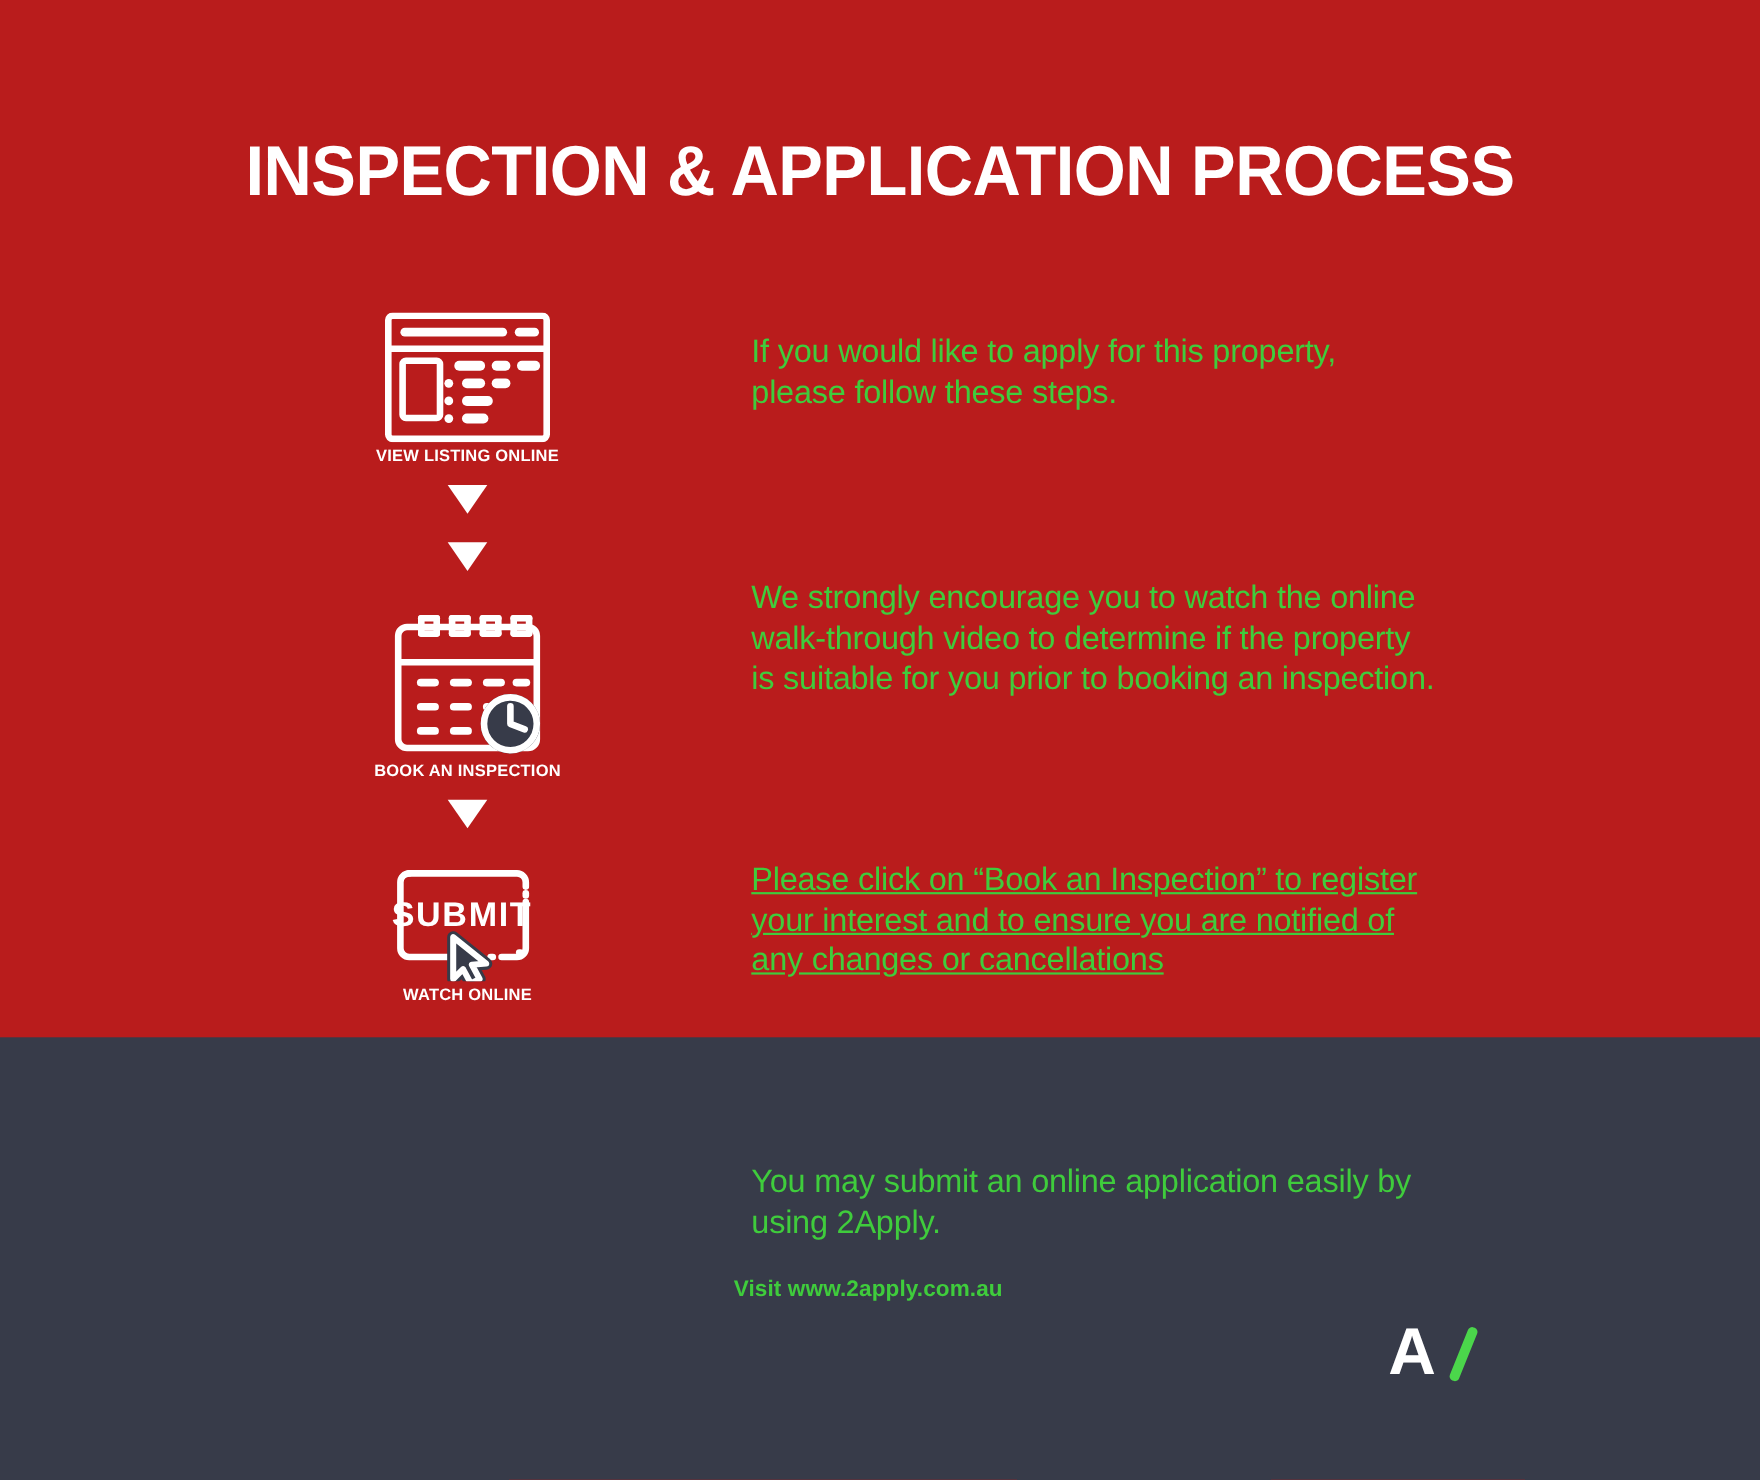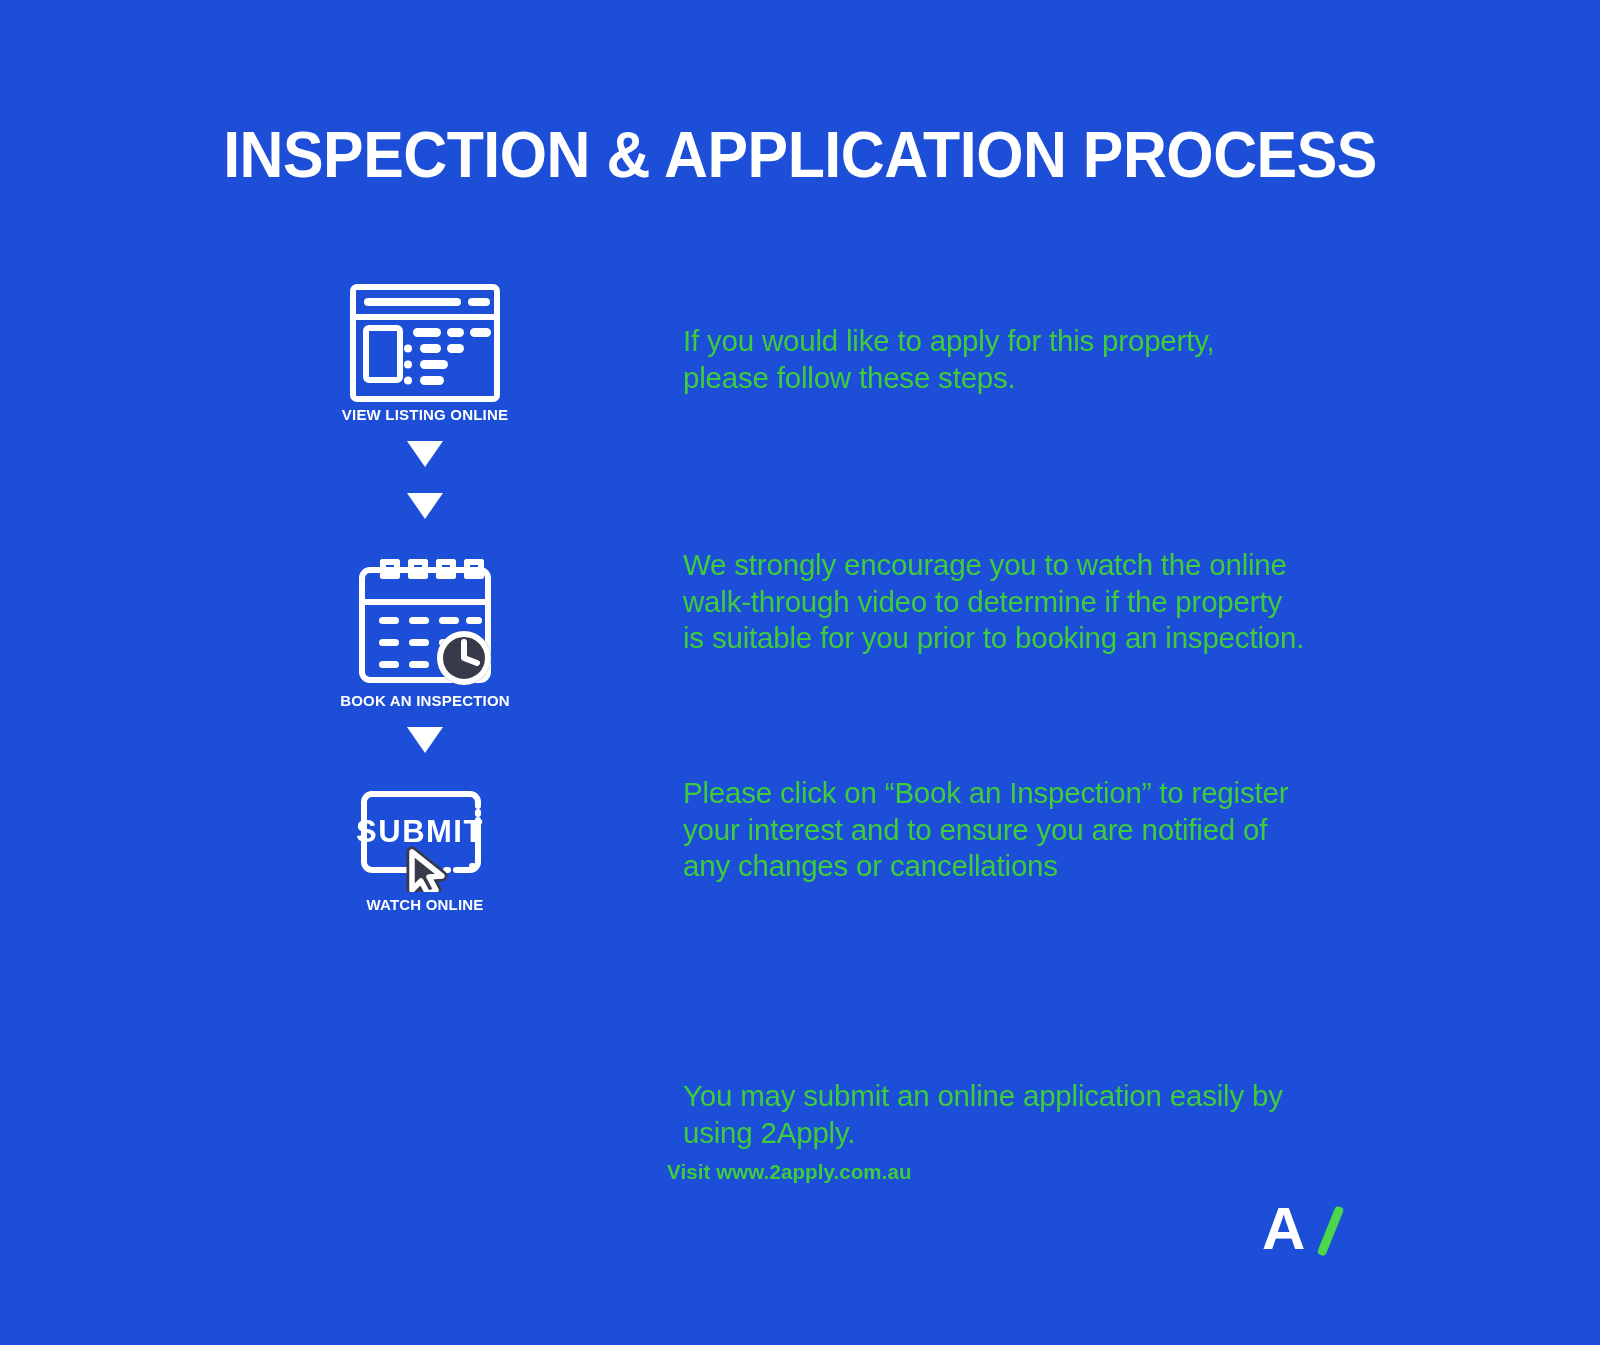--- a/index.html
+++ b/index.html
@@ -10,22 +10,22 @@
   body {
     width: 1600px;
     height: 1345px;
     overflow: hidden;
     font-family: "Liberation Sans", sans-serif;
     -webkit-font-smoothing: antialiased;
   }
   .poster {
     position: relative;
     width: 1600px;
-    height: 1345px;
-    background: #1d4ed8;
+    height: 943px;
+    background: #b91c1c;
   }
 
   
   .title {
     position: absolute;
     left: 0;
     top: 118px;
     width: 1600px;
     text-align: center;
     color: #FFFFFF;
@@ -94,25 +94,24 @@
     position: absolute;
     left: 683px;
     width: 740px;
     color: #3FCC3C;
     font-family: "Liberation Sans", sans-serif;
     font-weight: normal;
     font-size: 29.5px;
     line-height: 36.5px;
     letter-spacing: -0.2px;
     white-space: pre-line;
-    margin-top: 21px;
   }
   .copy-1 { top: 302px; }
   .copy-2 { top: 526px; }
-  .copy-3 { top: 754px; }
+  .copy-3 { top: 782px; text-decoration: underline; }
   .copy-4 { top: 1057px; }
 
   .visit {
     position: absolute;
     left: 667px;
     top: 1160px;
     color: #3FCC3C;
     font-family: "Liberation Sans", sans-serif;
     font-weight: bold;
     font-size: 20.5px;

